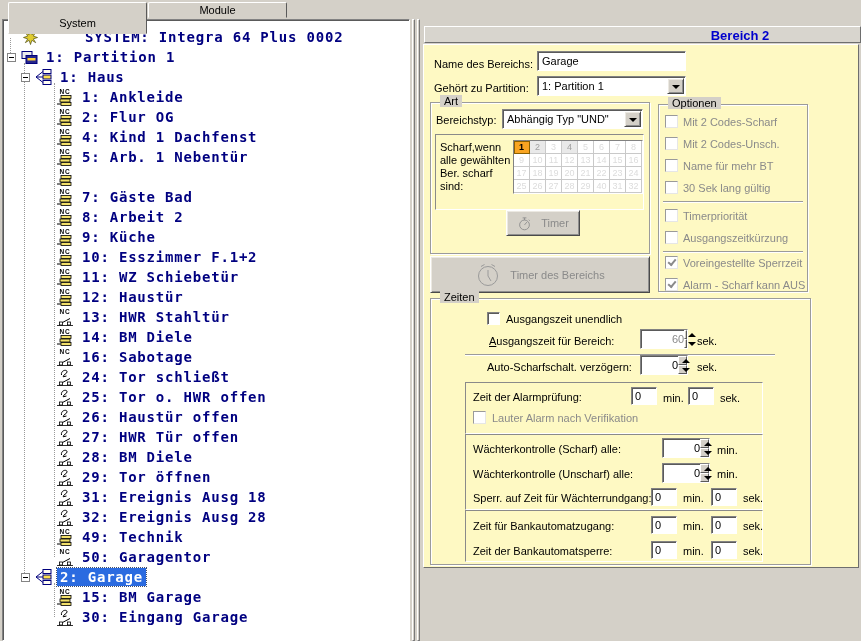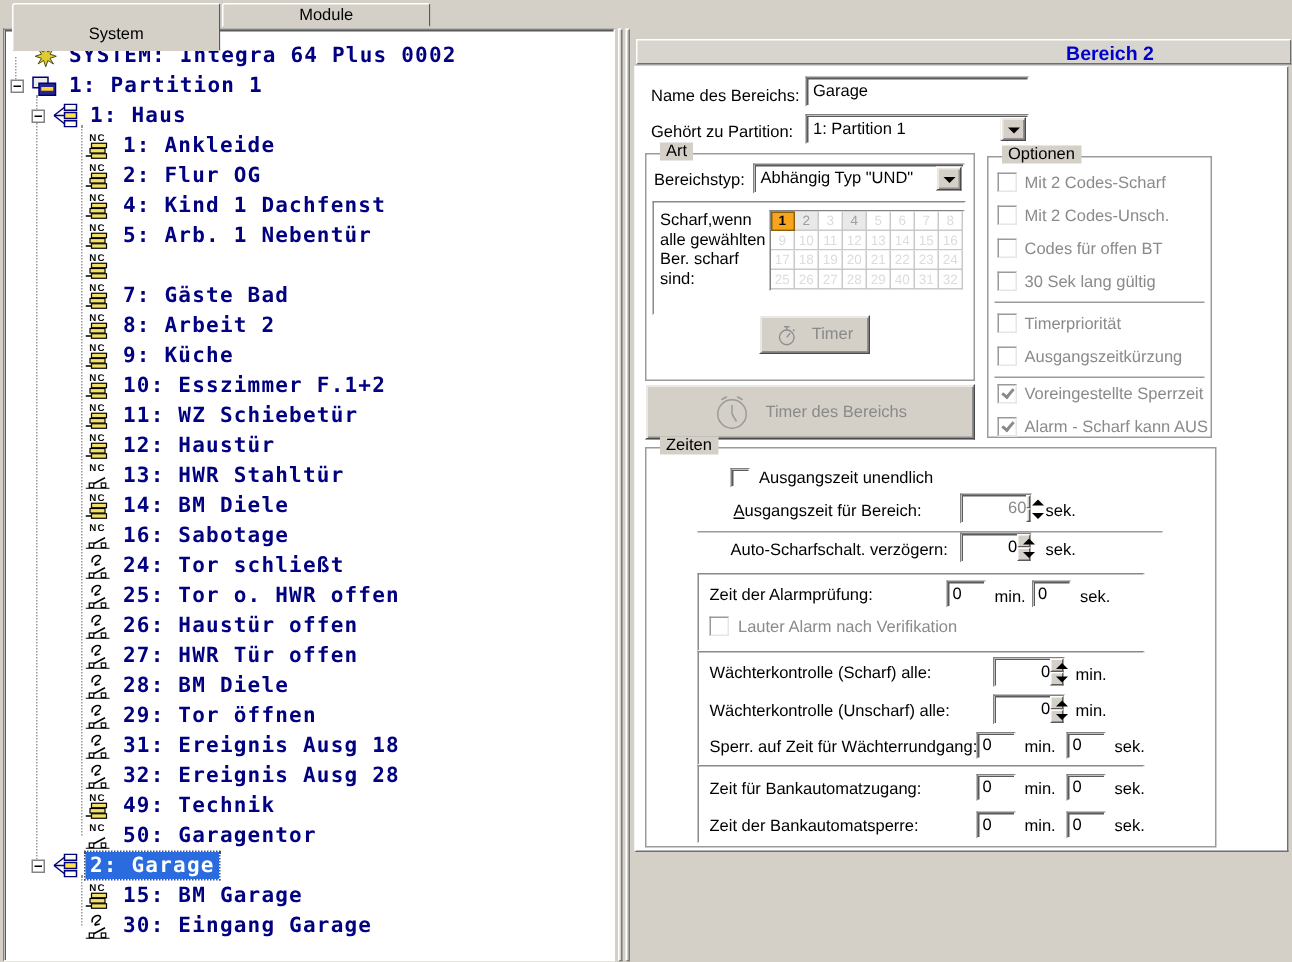--- a/index.html
+++ b/index.html
@@ -23,41 +23,41 @@
   .tab.active { top:2px; height:32px; left:8px; width:139px; padding-top:14px; z-index:2; }
   .tab.inactive { top:2px; height:16px; left:148px; width:139px; padding-top:1px; }
 
   
   .treepanel { position:absolute; left:2px; top:19px; width:408px; height:622px; background:#ffffff;
                border:1px solid; border-color:#828282 #ffffff #ffffff #828282; box-shadow: inset 1px 1px 0 #5a5a5a; }
   .treeinner { position:absolute; left:2px; top:2px; right:2px; bottom:2px; overflow:hidden; }
   .trow { height:20px; display:flex; align-items:center; position:relative;
           font-family:"DejaVu Sans Mono", monospace; font-weight:bold; font-size:14px; letter-spacing:0.8px;
           color:#000080; white-space:pre; z-index:1; }
-  .trow.lvl0 { padding-left:18px; }
+  .trow.lvl0 { padding-left:18px;gap:39px; }
   .trow.lvl1 { padding-left:2px; }
   .trow.lvl2 { padding-left:16px; }
   .trow.lvl3 { padding-left:52px; }
   .tlabel { padding:1px 3px; }
   .trow.sel .tlabel { background:#2b6be0; color:#ffffff; outline:1px dotted #44506a; }
   .exp { width:9px; height:9px; flex:none; background:#ffffff; border:1px solid #848484;
          margin-right:5px; position:relative; }
   .exp::after { content:""; position:absolute; left:1px; top:3px; width:5px; border-top:1px solid #000; }
   .ticon { flex:none; margin-right:5px; display:flex; align-items:center; }
   .vline { position:absolute; border-left:1px dotted #9a9a9a; width:0; z-index:0; }
 
   
   .split { position:absolute; top:19px; height:622px; width:3px; background:#d4d0c8;
            border:1px solid; border-color:#ffffff #7a7a7a #7a7a7a #ffffff; }
 
   
   .titlebar { position:absolute; left:424px; top:26px; width:437px; height:17px; background:#d8d5ce; }
   .titletext { position:absolute; left:250px; top:1px; width:130px; text-align:center;
                font-size:13px; font-weight:bold; color:#0000cd; }
-  .mainframe { position:absolute; left:423px; top:44px; width:436px; height:524px; background:#ffffff; }
+  .mainframe { position:absolute; left:423px; top:44px; width:436px; height:524px; background:#fef9c3; }
 
   .lbl  { position:absolute; font-size:11px; color:#000; white-space:nowrap; }
   .dim  { color:#8a8a8a !important; }
   .accel::first-letter { text-decoration:underline; }
 
   .tfield { position:absolute; font-size:11px; color:#000; padding:3px 0 0 4px; }
   .combo  { position:absolute; font-size:11px; color:#000; }
   .combo .cval { position:absolute; left:4px; top:3px; }
   .combo .cbtn { position:absolute; right:1px; top:1px; bottom:1px; width:17px; background:#d4d0c8;
                  border:1px solid; border-color:#ffffff #4a4a4a #4a4a4a #ffffff;
@@ -406,21 +406,21 @@
     <span>Timer des Bereichs</span>
   </div>
 
   <div class="group" style="left:234px;top:59px;width:150px;height:188px" id="optgroup">
     <span class="gcap">Optionen</span>
   <div class="cb dis" style="left: 6px; top: 10px;"></div>
       <div class="lbl dim" style="left: 24px; top: 11px;">Mit 2 Codes-Scharf</div>
       <div class="cb dis" style="left: 6px; top: 32px;"></div>
       <div class="lbl dim" style="left: 24px; top: 33px;">Mit 2 Codes-Unsch.</div>
       <div class="cb dis" style="left: 6px; top: 54px;"></div>
-      <div class="lbl dim" style="left: 24px; top: 55px;">Codes für offen BT</div>
+      <div class="lbl dim" style="left: 24px; top: 55px;">Name für mehr BT</div>
       <div class="cb dis" style="left: 6px; top: 76px;"></div>
       <div class="lbl dim" style="left: 24px; top: 77px;">30 Sek lang gültig</div>
       <div class="sep" style="left: 4px; top: 96px; width: 140px;"></div>
       <div class="cb dis" style="left: 6px; top: 104px;"></div>
       <div class="lbl dim" style="left: 24px; top: 105px;">Timerpriorität</div>
       <div class="cb dis" style="left: 6px; top: 126px;"></div>
       <div class="lbl dim" style="left: 24px; top: 127px;">Ausgangszeitkürzung</div>
       <div class="sep" style="left: 4px; top: 146px; width: 140px;"></div>
       <div class="cb dis checked" style="left: 6px; top: 151px;"></div>
       <div class="lbl dim" style="left: 24px; top: 152px;">Voreingestellte Sperrzeit</div>

